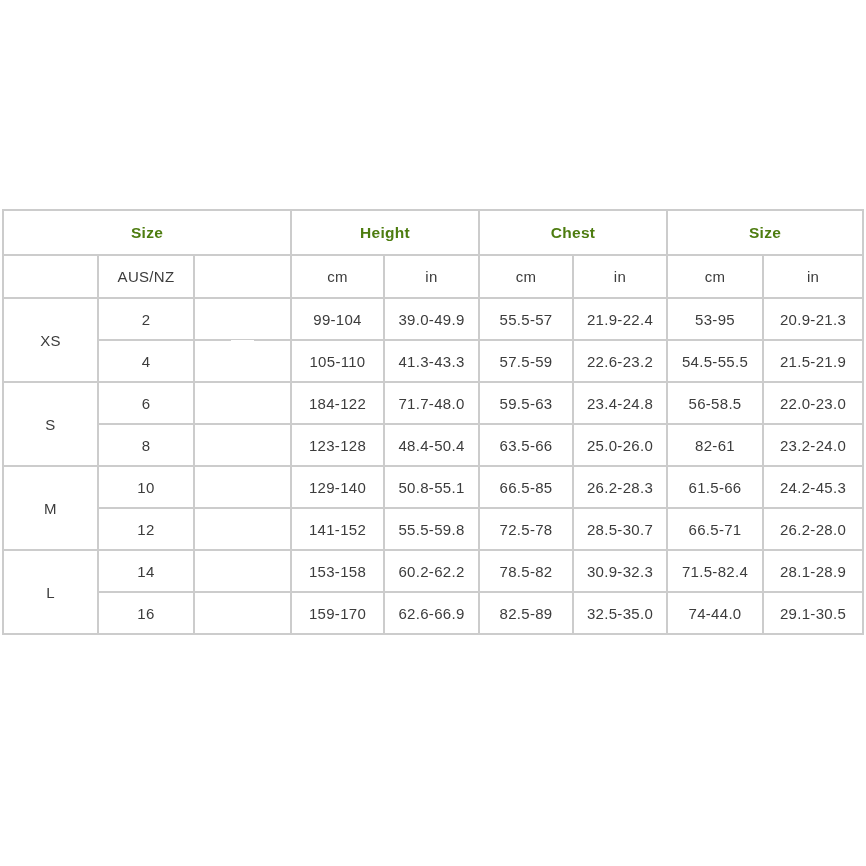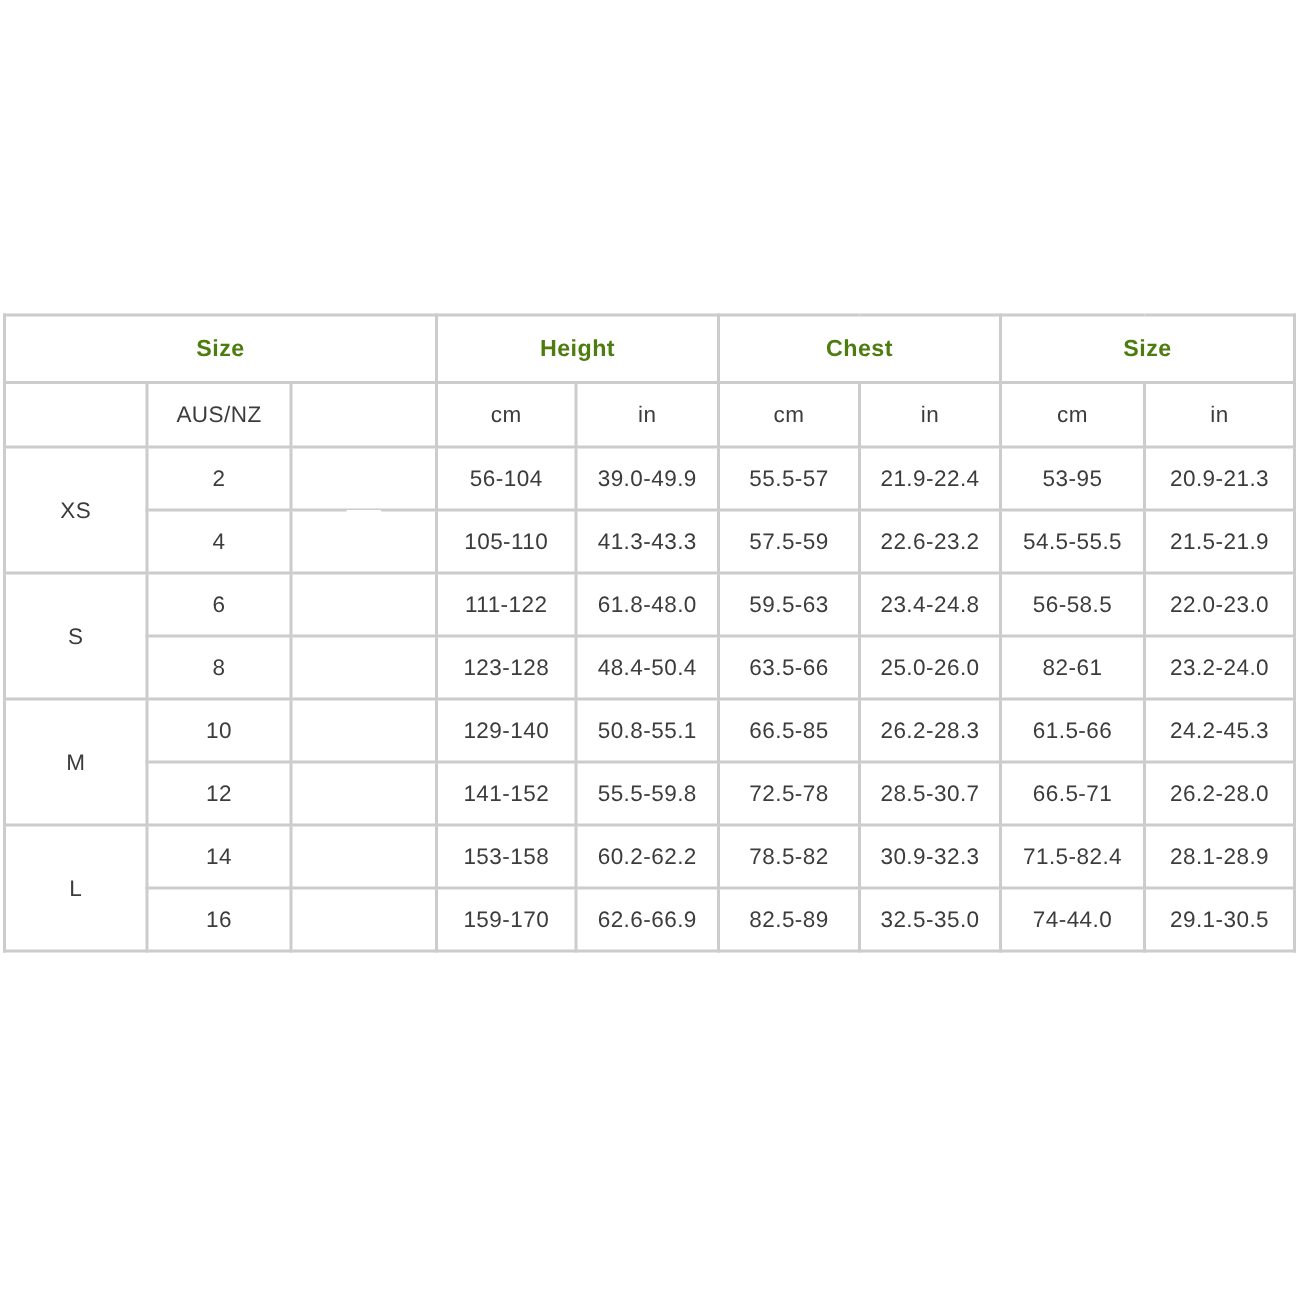--- a/index.html
+++ b/index.html
@@ -80,43 +80,43 @@
         <th>in</th>
         <th>cm</th>
         <th>in</th>
       </tr>
     </thead>
     <tbody>
       <tr>
         <td rowspan="2">XS</td>
         <td>2</td>
         <td></td>
-        <td>56-104</td>
+        <td>99-104</td>
         <td>39.0-49.9</td>
         <td>55.5-57</td>
         <td>21.9-22.4</td>
         <td>53-95</td>
         <td>20.9-21.3</td>
       </tr>
       <tr>
         <td>4</td>
         <td></td>
         <td>105-110</td>
         <td>41.3-43.3</td>
         <td>57.5-59</td>
         <td>22.6-23.2</td>
         <td>54.5-55.5</td>
         <td>21.5-21.9</td>
       </tr>
       <tr>
         <td rowspan="2">S</td>
         <td>6</td>
         <td></td>
-        <td>111-122</td>
-        <td>61.8-48.0</td>
+        <td>184-122</td>
+        <td>71.7-48.0</td>
         <td>59.5-63</td>
         <td>23.4-24.8</td>
         <td>56-58.5</td>
         <td>22.0-23.0</td>
       </tr>
       <tr>
         <td>8</td>
         <td></td>
         <td>123-128</td>
         <td>48.4-50.4</td>

